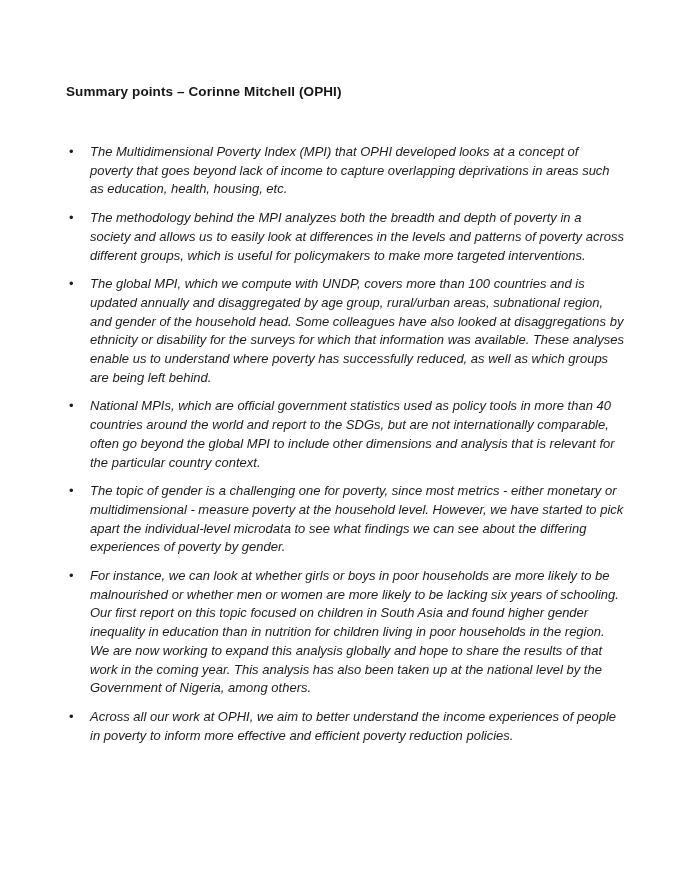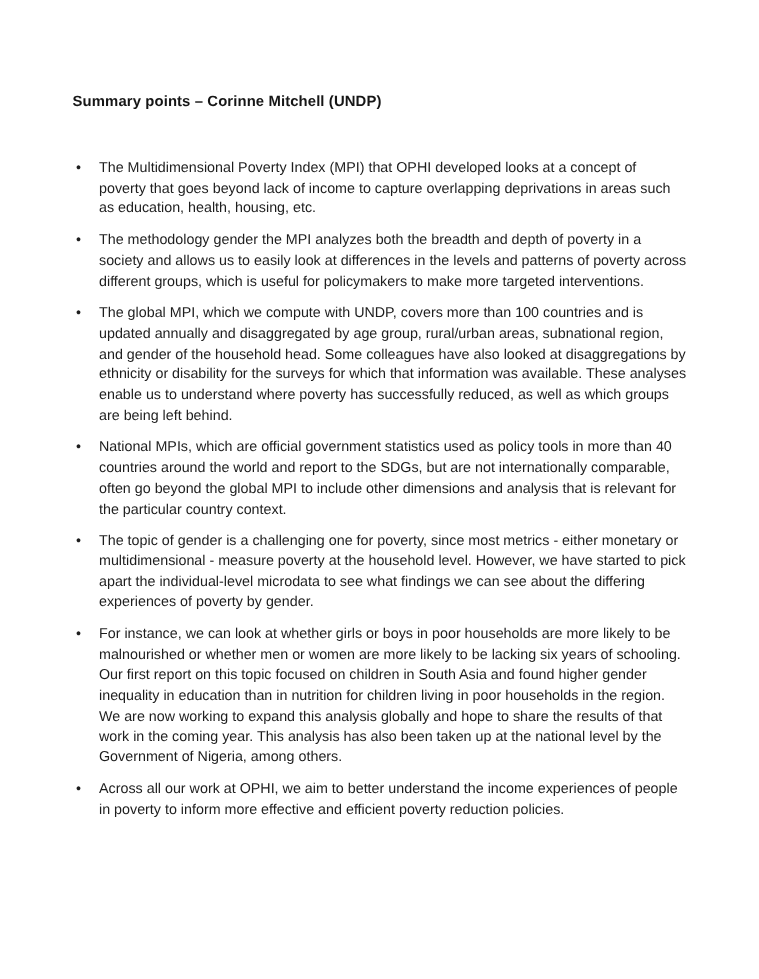--- a/index.html
+++ b/index.html
@@ -47,36 +47,37 @@
     width: 24px;
     padding-left: 3px;
     box-sizing: border-box;
     font-size: 13px;
     line-height: 18.7px;
     color: #1d1d1d;
   }
   .bullet-text {
     flex: 1 1 auto;
     max-width: 534px;
+    font-style: italic;
   }
 </style>
 </head>
 <body>
 
 <div class="page">
-  <h1 class="doc-title">Summary points – Corinne Mitchell (UNDP)</h1>
+  <h1 class="doc-title">Summary points – Corinne Mitchell (OPHI)</h1>
 
   <ul class="bullet-list">
     <li>
       <span class="bullet-marker">•</span>
       <span class="bullet-text">The Multidimensional Poverty Index (MPI) that OPHI developed looks at a concept of poverty that goes beyond lack of income to capture overlapping deprivations in areas such as education, health, housing, etc.</span>
     </li>
     <li>
       <span class="bullet-marker">•</span>
-      <span class="bullet-text">The methodology gender the MPI analyzes both the breadth and depth of poverty in a society and allows us to easily look at differences in the levels and patterns of poverty across different groups, which is useful for policymakers to make more targeted interventions.</span>
+      <span class="bullet-text">The methodology behind the MPI analyzes both the breadth and depth of poverty in a society and allows us to easily look at differences in the levels and patterns of poverty across different groups, which is useful for policymakers to make more targeted interventions.</span>
     </li>
     <li>
       <span class="bullet-marker">•</span>
       <span class="bullet-text">The global MPI, which we compute with UNDP, covers more than 100 countries and is updated annually and disaggregated by age group, rural/urban areas, subnational region, and gender of the household head. Some colleagues have also looked at disaggregations by ethnicity or disability for the surveys for which that information was available. These analyses enable us to understand where poverty has successfully reduced, as well as which groups are being left behind.</span>
     </li>
     <li>
       <span class="bullet-marker">•</span>
       <span class="bullet-text">National MPIs, which are official government statistics used as policy tools in more than 40 countries around the world and report to the SDGs, but are not internationally comparable, often go beyond the global MPI to include other dimensions and analysis that is relevant for the particular country context.</span>
     </li>
     <li>

